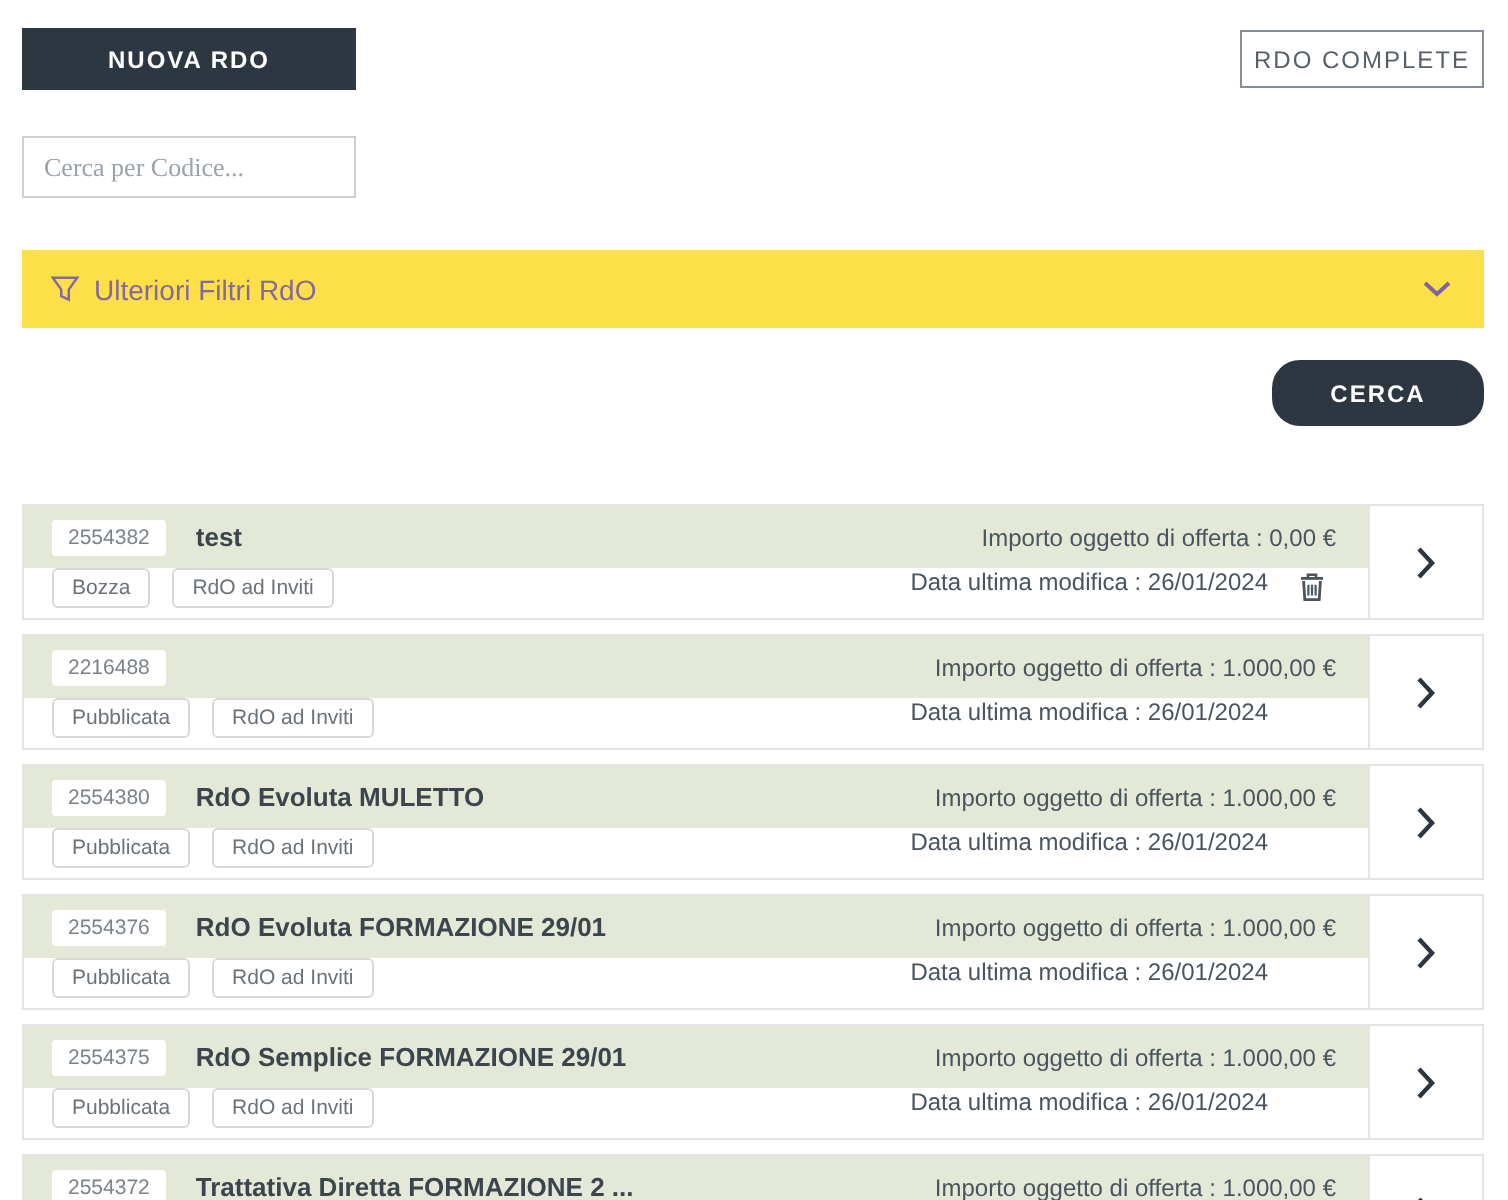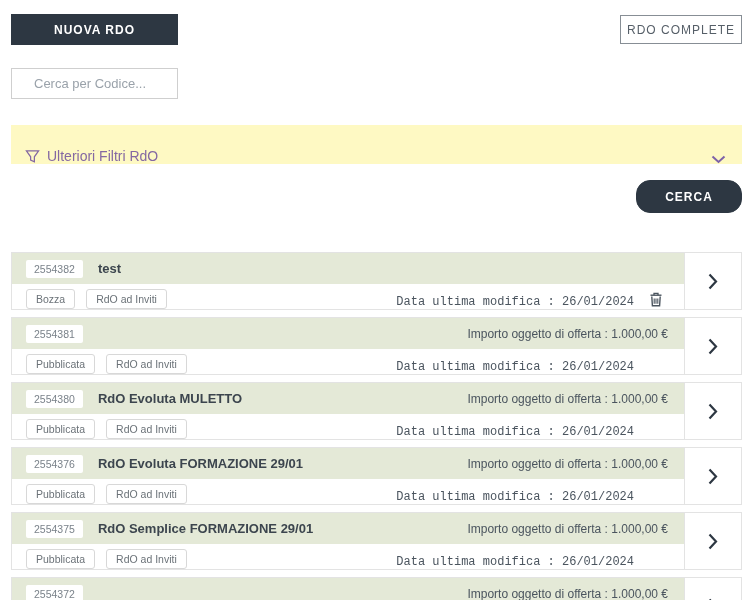--- a/index.html
+++ b/index.html
@@ -23,29 +23,29 @@
   .btn-nuova { width: 167px; height: 31px; }
   .btn-outline-light {
     background: #ffffff; color: #565f68; border: 1px solid #878e95;
     font-size: 12px; height: 29px; padding: 0 6px; margin-top: 1px;
   }
 
   
   .search-row { margin-top: 23px; }
   .search-input {
     width: 167px; height: 31px; border: 1px solid #cfcfcf; background: #fff;
-    padding: 0 22px; font-size: 13px; color: #3f4952;
-    font-family: Liberation Sans, sans-serif; outline: none;
+    padding: 0 10px; font-size: 13px; color: #3f4952;
+    font-family: Liberation Serif, serif; outline: none;
   }
   .search-input::placeholder { color: #9aa2aa; }
 
   
   .filterbar {
-    margin-top: 26px; height: 39px; background: #fef9c3;
-    display: flex; align-items: flex-end; padding: 0 16px 0 14px;
+    margin-top: 26px; height: 39px; background: #fde047;
+    display: flex; align-items: center; padding: 0 16px 0 14px;
     cursor: pointer;
   }
   .filterbar .flabel { color: #8468a2; font-size: 14px; margin-left: 7px; }
   .filterbar .spacer { flex: 1; }
 
   
   .actions { margin-top: 16px; display: flex; justify-content: flex-end; gap: 19px; }
   .btn-annulla {
     background: #fff; color: #4a545e; border: 1px solid #4d565f;
     width: 104px; height: 33px; font-size: 12px;
@@ -66,28 +66,28 @@
   .code {
     background: #ffffff; color: #7a828a; font-size: 10.5px;
     padding: 3px 8px; border-radius: 2px; margin-right: 15px; flex: none;
   }
   .title {
     font-size: 13px; font-weight: bold; color: #3c454e; white-space: nowrap;
     overflow: hidden; text-overflow: ellipsis;
   }
   .importo { margin-left: auto; font-size: 12px; color: #4a545e; white-space: nowrap; padding-left: 12px; }
   .row-bottom {
-    flex: 1; background: #ffffff; display: flex; align-items: flex-end;
+    flex: 1; background: #ffffff; display: flex; align-items: flex-start;
     padding: 0 6px 0 14px;
   }
   .pill {
     border: 1px solid #d8d8d8; border-radius: 3px; background: #fff;
     color: #6b7278; font-size: 10.5px; padding: 3px 9px; margin-right: 11px; flex: none;
   }
-  .lastmod { margin-left: auto; font-size: 12px; color: #4a545e; white-space: nowrap; font-family: Liberation Mono, monospace; }
+  .lastmod { margin-left: auto; font-size: 12px; color: #4a545e; white-space: nowrap; }
   .trash-slot { width: 44px; display: flex; justify-content: center; align-items: center; flex: none; }
   .trash-btn { background: none; border: none; padding: 2px; cursor: pointer; line-height: 0; }
   .card-arrow {
     width: 57px; flex: none; background: #ffffff; border: none;
     border-left: 1px solid #e3e3e3; display: flex; align-items: center;
     justify-content: center; cursor: pointer;
   }
 </style>
 </head>
 <body>
@@ -121,20 +121,21 @@
   <div class="actions">
     <button class="btn btn-dark btn-cerca">CERCA</button>
   </div>
 
   <div class="cards">
   <div class="card">
     <div class="card-main">
       <div class="row-top">
         <span class="code">2554382</span>
         <span class="title">test</span>
+        <span class="importo">Importo oggetto di offerta : 0,00 €</span>
       </div>
       <div class="row-bottom">
         <span class="pill">Bozza</span>
         <span class="pill">RdO ad Inviti</span>
         <span class="lastmod">Data ultima modifica : 26/01/2024</span>
         <span class="trash-slot">
           <button class="trash-btn">
             <span style="line-height:0;">
               <svg width="14" height="15" viewBox="0 0 14 15">
                 <path d="M1.5 3.2h11" stroke="#4a545e" stroke-width="1.4" fill="none"></path>
@@ -152,21 +153,21 @@
         <svg width="10" height="17" viewBox="0 0 10 17">
           <polyline points="1.5,1.5 8,8.5 1.5,15.5" fill="none" stroke="#2d3742" stroke-width="2.2"></polyline>
         </svg>
       </span>
     </button>
   </div>
 
   <div class="card">
     <div class="card-main">
       <div class="row-top">
-        <span class="code">2554381</span>
+        <span class="code">2216488</span>
         <span class="importo">Importo oggetto di offerta : 1.000,00 €</span>
       </div>
       <div class="row-bottom">
         <span class="pill">Pubblicata</span>
         <span class="pill">RdO ad Inviti</span>
         <span class="lastmod">Data ultima modifica : 26/01/2024</span>
         <span class="trash-slot">
           <button class="trash-btn" style="visibility: hidden;">
             <span style="line-height:0;">
               <svg width="14" height="15" viewBox="0 0 14 15">
@@ -288,20 +289,21 @@
           <polyline points="1.5,1.5 8,8.5 1.5,15.5" fill="none" stroke="#2d3742" stroke-width="2.2"></polyline>
         </svg>
       </span>
     </button>
   </div>
 
   <div class="card">
     <div class="card-main">
       <div class="row-top">
         <span class="code">2554372</span>
+        <span class="title">Trattativa Diretta FORMAZIONE 2 ...</span>
         <span class="importo">Importo oggetto di offerta : 1.000,00 €</span>
       </div>
 
     </div>
     <button class="card-arrow">
       <span style="line-height:0;">
         <svg width="10" height="17" viewBox="0 0 10 17">
           <polyline points="1.5,1.5 8,8.5 1.5,15.5" fill="none" stroke="#2d3742" stroke-width="2.2"></polyline>
         </svg>
       </span>

